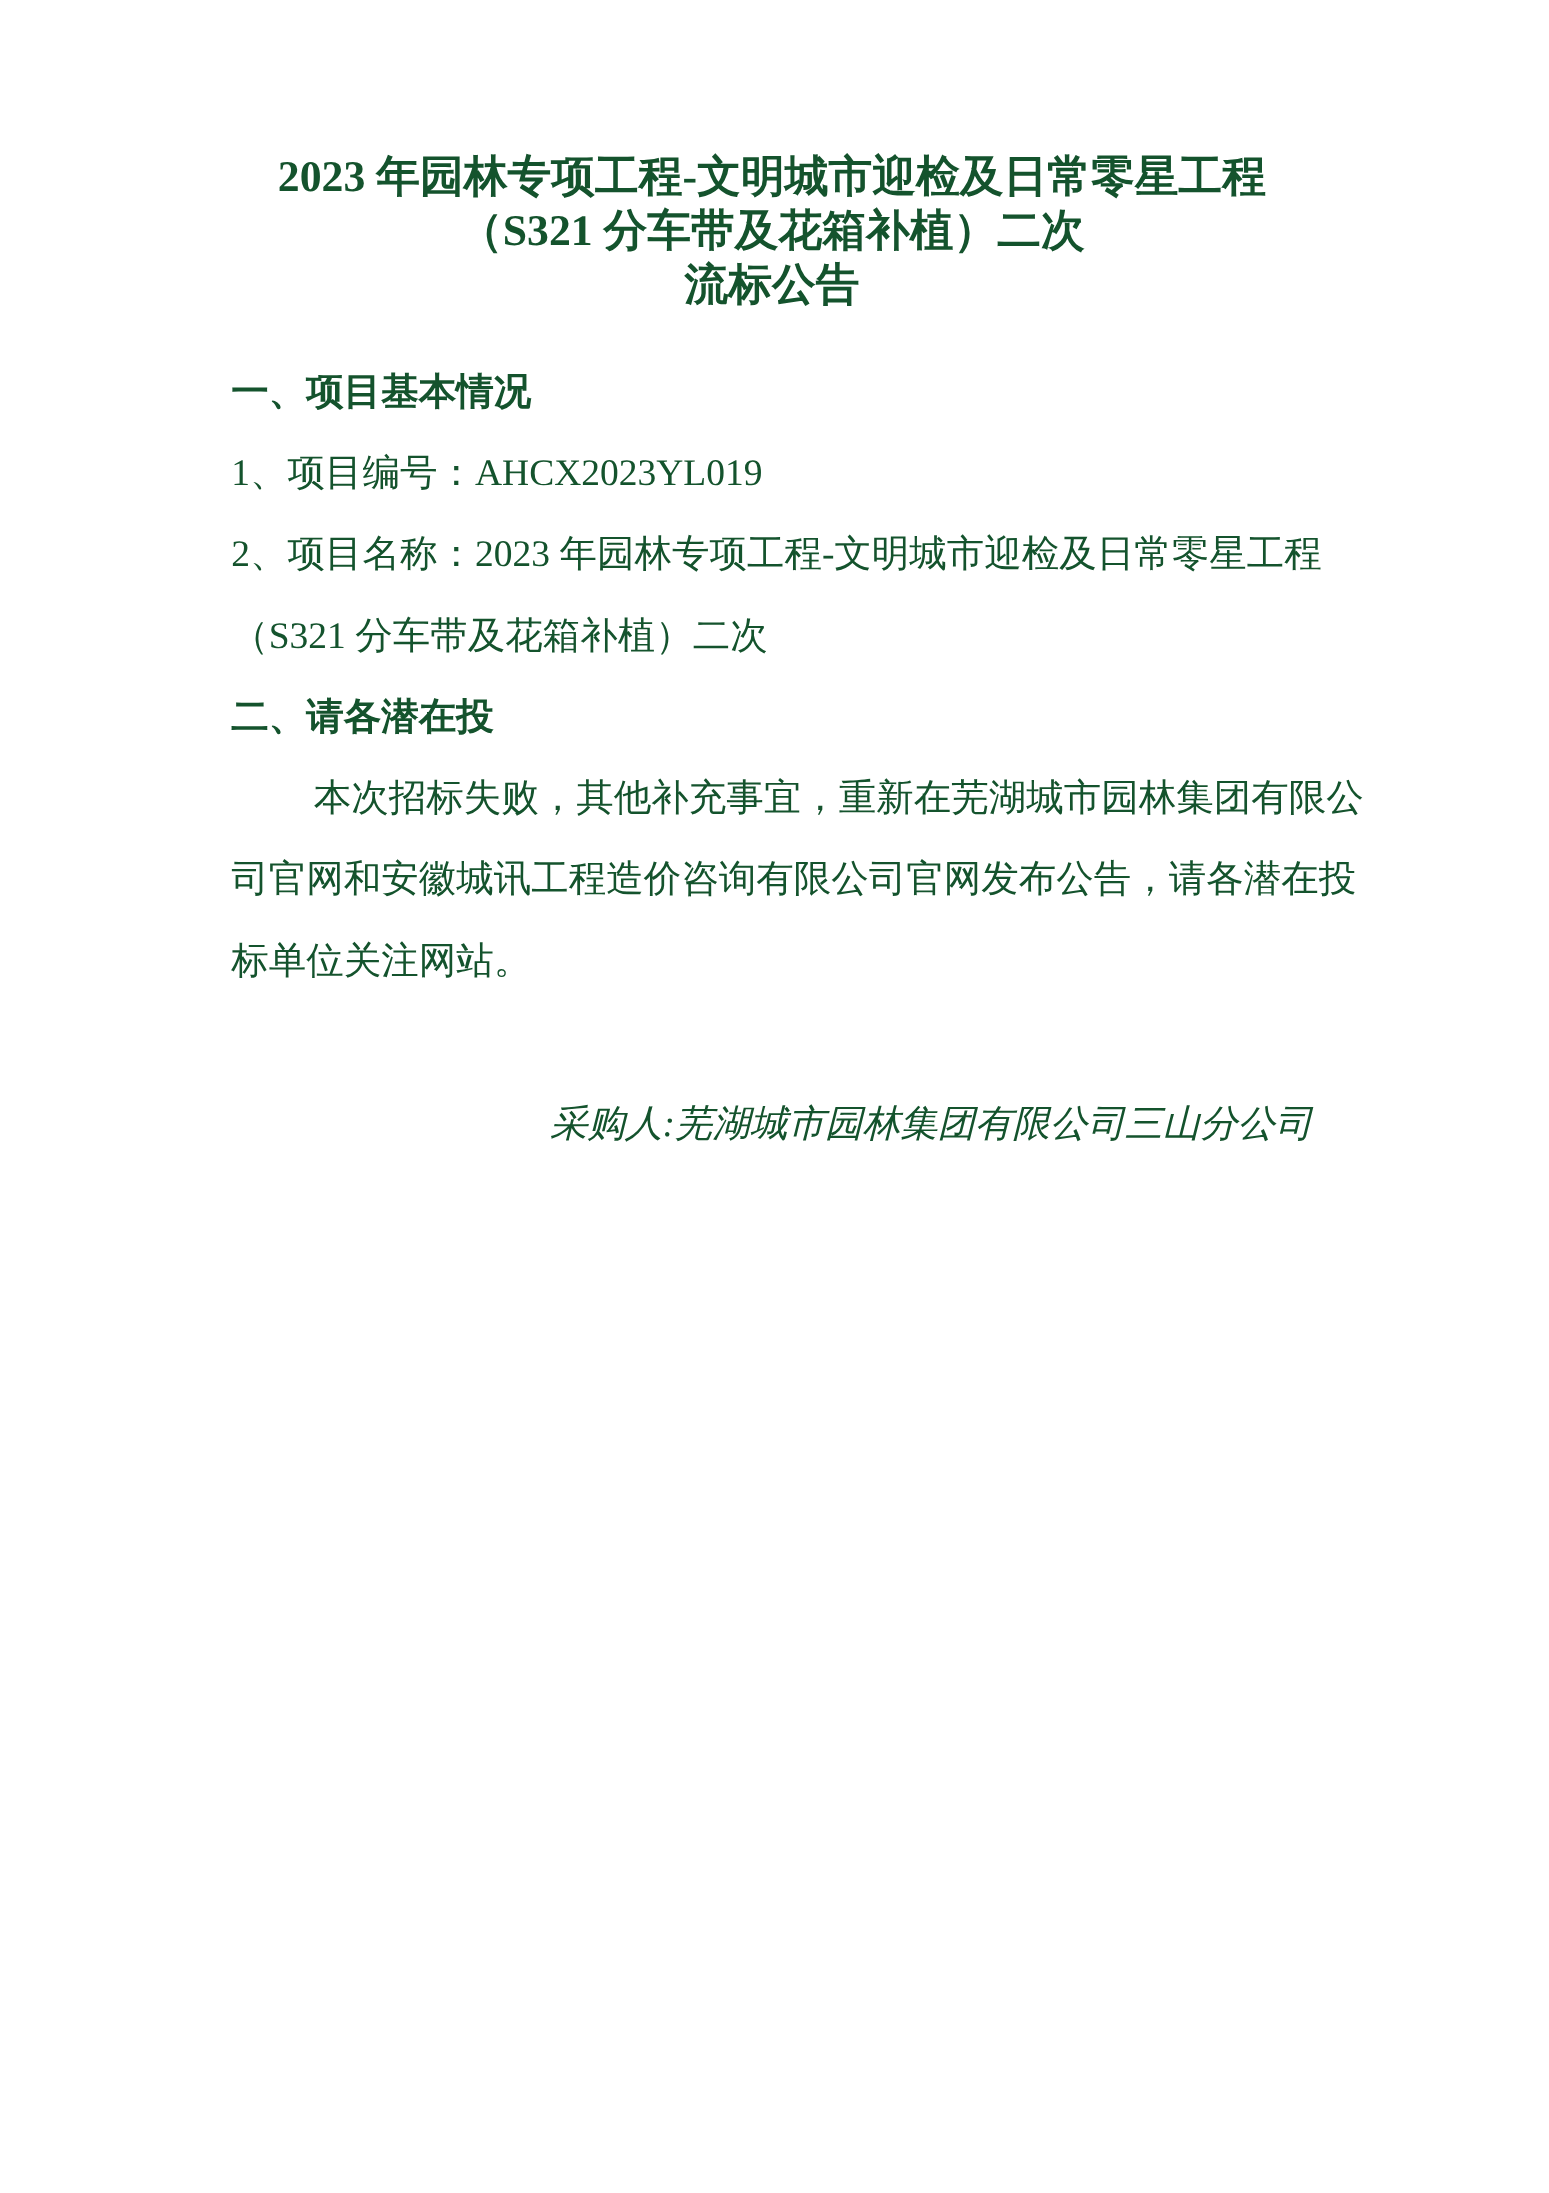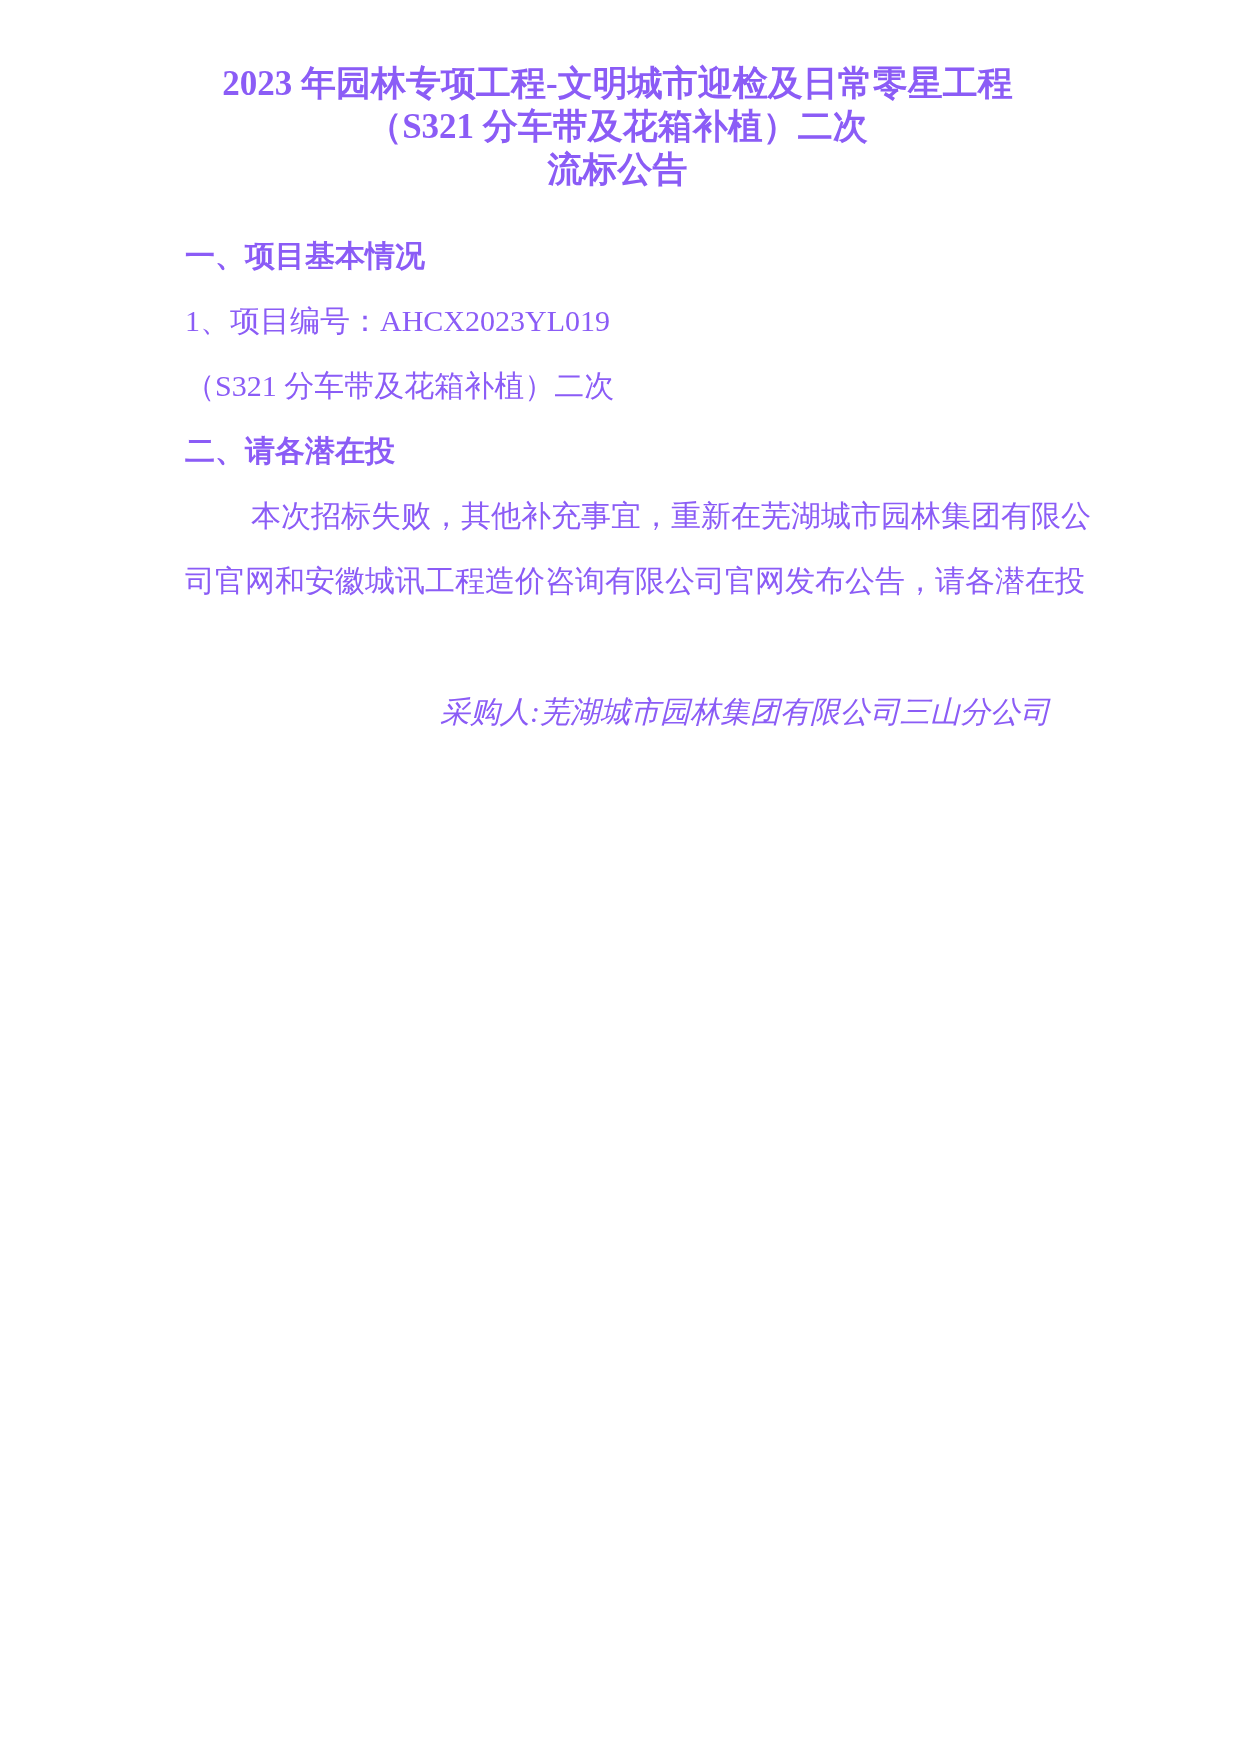--- a/index.html
+++ b/index.html
@@ -7,23 +7,23 @@
     padding: 0;
     background: #ffffff;
   }
   .page {
     position: relative;
     width: 1239px;
     height: 1754px;
     margin: 0 auto;
     background: #ffffff;
     box-sizing: border-box;
-    padding: 62px 189px 0 185px;
+    padding: 120px 189px 0 185px;
     font-family: "Liberation Serif", "DejaVu Serif", serif;
-    color: #8b5cf6;
+    color: #14532d;
     overflow: hidden;
   }
   .doc-title {
     text-align: center;
     font-size: 35px;
     font-weight: bold;
     line-height: 43px;
   }
   .doc-title p {
     margin: 0;
@@ -65,26 +65,28 @@
   <div class="doc-title">
     <p>2023 年园林专项工程-文明城市迎检及日常零星工程</p>
     <p>（S321 分车带及花箱补植）二次</p>
     <p>流标公告</p>
   </div>
 
   <div class="body-text">
 
     <p class="section-heading first-heading">一、项目基本情况</p>
     <p>1、项目编号：AHCX2023YL019</p>
+    <p>2、项目名称：2023 年园林专项工程-文明城市迎检及日常零星工程</p>
     <p>（S321 分车带及花箱补植）二次</p>
 
     <p class="section-heading">二、请各潜在投</p>
 
     <p class="indent-2">本次招标失败，其他补充事宜，重新在芜湖城市园林集团有限公</p>
     <p>司官网和安徽城讯工程造价咨询有限公司官网发布公告，请各潜在投</p>
+    <p>标单位关注网站。</p>
 
     <div class="signature-block">
       <p>采购人:芜湖城市园林集团有限公司三山分公司</p>
     </div>
 
   </div>
 
 </div>
 
 </body></html>

